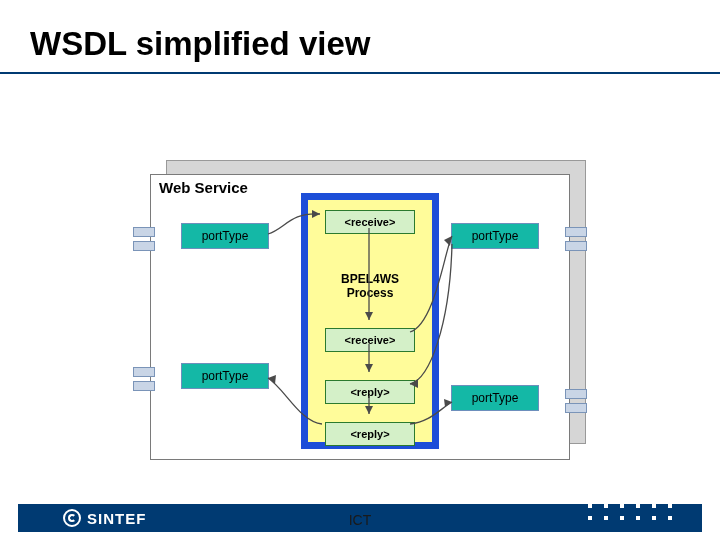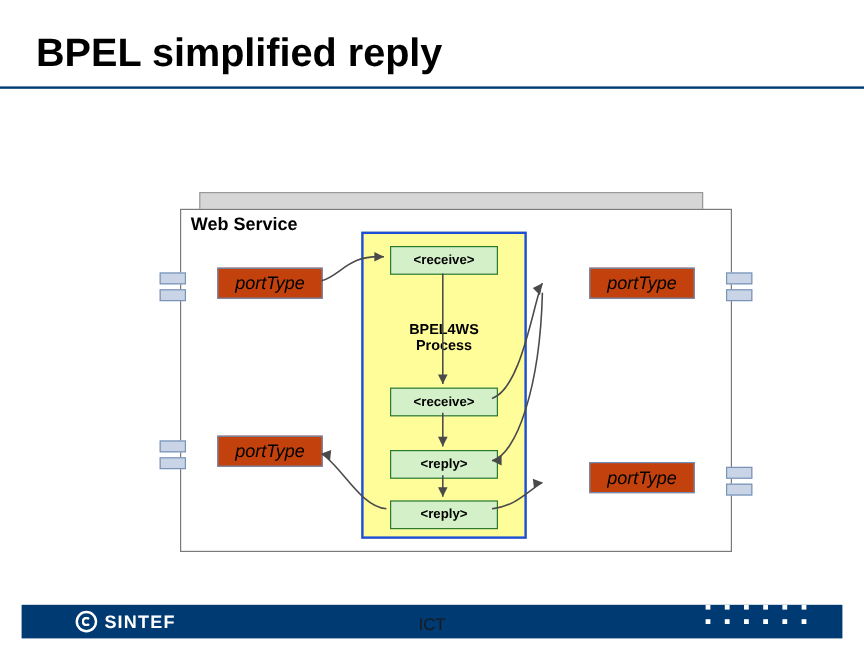--- a/index.html
+++ b/index.html
@@ -7,38 +7,38 @@
   .slide { position: relative; width: 720px; height: 540px; background: #fff; overflow: hidden; }
 
   .title { position: absolute; left: 30px; top: 25px; font-size: 33px; font-weight: bold; color: #000; }
   .title-underline { position: absolute; left: 0; right: 0; top: 72px; height: 2px; background: #003a72; }
 
   .body-text { position: absolute; left: 42px; top: 88px; right: 48px; font-size: 20px; line-height: 1.35; }
 
   
   .diagram { position: absolute; left: 150px; top: 160px; width: 436px; height: 300px; }
   .back-3d { position: absolute; left: 16px; top: 0; width: 420px; height: 284px; background: #d6d6d6; border: 1px solid #999; }
-  .front-panel { position: absolute; left: 0; top: 14px; width: 460px; height: 286px; background: #fff; border: 1px solid #7a7a7a; }
+  .front-panel { position: absolute; left: 0; top: 14px; width: 420px; height: 286px; background: #fff; border: 1px solid #7a7a7a; }
 
   .ws-label { position: absolute; left: 8px; top: 4px; font-weight: bold; font-size: 15px; }
 
   .bpel-box { position: absolute; left: 150px; top: 18px; width: 138px; height: 256px;
-              background: #fffc9a; border: 2px solid #1d4ed8; }
+              background: #fffc9a; border: 7px solid #1d4ed8; }
   .bpel-title { position: absolute; left: 0; width: 100%; text-align: center; font-weight: bold; font-size: 12px; top: 73px; line-height: 1.15; }
 
   .act { position: absolute; left: 50%; transform: translateX(-50%); width: 90px; height: 24px;
          border: 1.5px solid #2b7a2e; background: #d4f0c8; font-size: 11px; font-weight: bold;
          display: flex; align-items: center; justify-content: center; }
   .act1 { top: 10px; }
   .act2 { top: 128px; }
   .act3 { top: 180px; }
   .act4 { top: 222px; }
 
-  .pt { position: absolute; width: 88px; height: 26px; background: #c2410c; border: 1px solid #6d8fbc;
-        font-size: 15px; display: flex; align-items: center; justify-content: center; font-style: italic; }
+  .pt { position: absolute; width: 88px; height: 26px; background: #14b8a6; border: 1px solid #6d8fbc;
+        font-size: 12px; display: flex; align-items: center; justify-content: center; }
   .ptL1 { left: 30px;  top: 48px; }
   .ptL2 { left: 30px;  top: 188px; }
   .ptR1 { right: 30px; top: 48px; }
   .ptR2 { right: 30px; top: 210px; }
 
   
   .stub { position: absolute; width: 22px; height: 10px; background: #c9d5e6; border: 1px solid #7a94b8; }
   .stubL1a { left: -18px; top: 52px; }
   .stubL1b { left: -18px; top: 66px; }
   .stubL2a { left: -18px; top: 192px; }
@@ -63,21 +63,21 @@
   .logo-text { font-weight: bold; letter-spacing: 1px; font-size: 15px; }
   .footer-center { position: absolute; left: 50%; transform: translateX(-50%); bottom: 12px; font-size: 14px; color: #1a1a1a; }
   .dots { position: absolute; right: 26px; bottom: 8px; display: grid; grid-template-columns: repeat(6, 8px); grid-template-rows: repeat(3, 8px); gap: 4px 8px; }
   .dots span { width: 4px; height: 4px; background: #fff; display: block; }
 </style>
 </head>
 <body>
 
 <div class="slide">
 
-  <h1 class="title">BPEL simplified reply</h1>
+  <h1 class="title">WSDL simplified view</h1>
   <div class="title-underline"></div>
 
 
   <div class="diagram">
     <div class="back-3d"></div>
     <div class="front-panel">
       <div class="ws-label">Web Service</div>
 
       <div class="bpel-box">
         <div class="act act1">&lt;receive&gt;</div>

